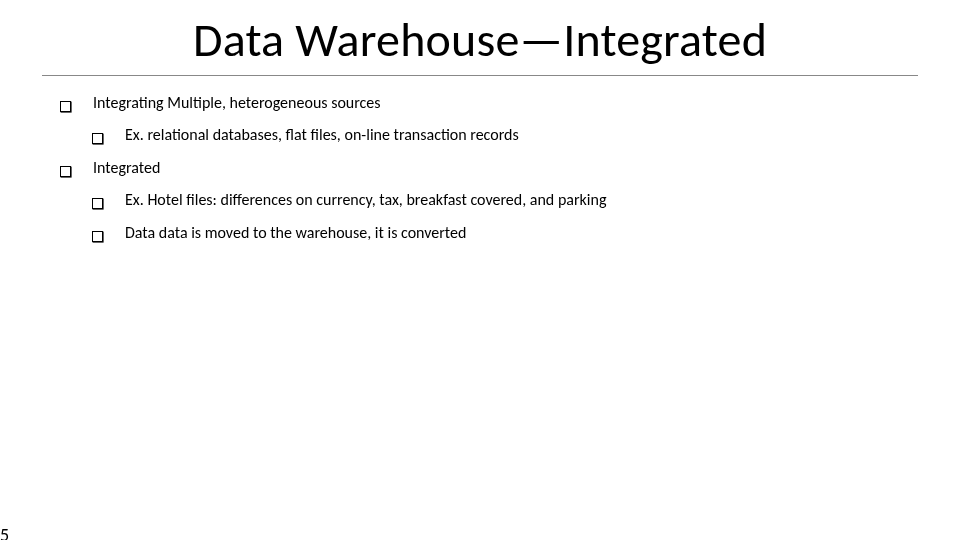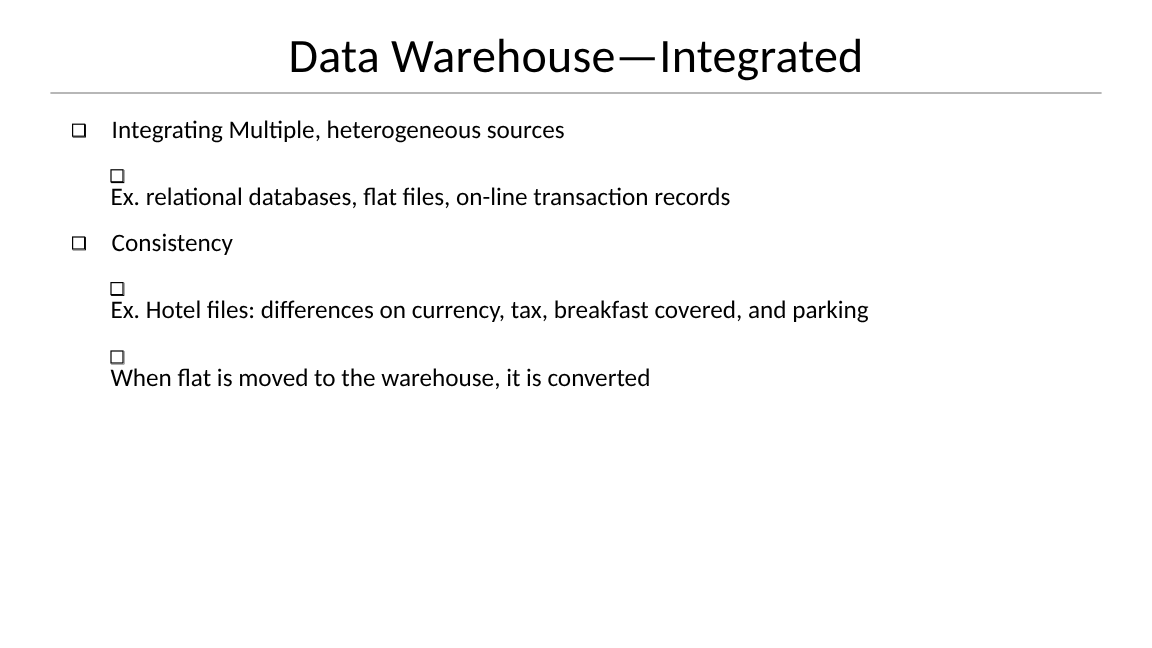--- a/index.html
+++ b/index.html
@@ -14,33 +14,33 @@
   }
   .slide {
     position: relative;
     width: 960px;
     height: 540px;
     box-sizing: border-box;
   }
   .title {
     font-family: "Segoe UI Light", "Segoe UI", "Calibri Light", Calibri, Arial, sans-serif;
     font-weight: 300;
-    font-size: 40px;
+    font-size: 48px;
     text-align: center;
-    margin: 22px auto 6px auto;
+    margin: 10px auto 6px auto;
     letter-spacing: 0.2px;
   }
   .rule {
     border: none;
     border-top: 1px solid #888;
     margin: 0 42px 18px 42px;
   }
   .content {
     margin: 0 48px 0 60px;
-    font-size: 21px;
+    font-size: 16px;
     line-height: 1.15;
   }
   .bullet {
     display: flex;
     align-items: flex-start;
     margin-bottom: 14px;
   }
   .bullet .box {
     flex: 0 0 auto;
     width: 11px;
@@ -48,21 +48,21 @@
     border: 1.4px solid #000;
     box-sizing: border-box;
     margin-top: 7px;
     margin-right: 22px;
     box-shadow: 0.6px 0.6px 0 #000;
   }
   .bullet .text {
     flex: 1 1 auto;
   }
   .level-0 { margin-left: 0; }
-  .level-1 { margin-left: 32px; flex-direction: column; }
+  .level-1 { margin-left: 32px; }
   .page-number {
     position: absolute;
     left: 0px;
     bottom: 4px;
     font-size: 18px;
     color: #000;
   }
 </style>
 </head>
 <body>
@@ -79,30 +79,30 @@
       <span class="text">Integrating Multiple, heterogeneous sources</span>
     </div>
 
     <div class="bullet level-1">
       <span class="box"></span>
       <span class="text">Ex. relational databases, flat files, on-line transaction records</span>
     </div>
 
     <div class="bullet level-0">
       <span class="box"></span>
-      <span class="text">Consistency</span>
+      <span class="text">Integrated</span>
     </div>
 
 
     <div class="bullet level-1">
       <span class="box"></span>
       <span class="text">Ex. Hotel files: differences on currency, tax, breakfast covered, and parking</span>
     </div>
 
     <div class="bullet level-1">
       <span class="box"></span>
-      <span class="text">When flat is moved to the warehouse, it is converted</span>
+      <span class="text">Data data is moved to the warehouse, it is converted</span>
     </div>
 
   </div>
 
   <div class="page-number">5</div>
 </div>
 
 </body></html>

